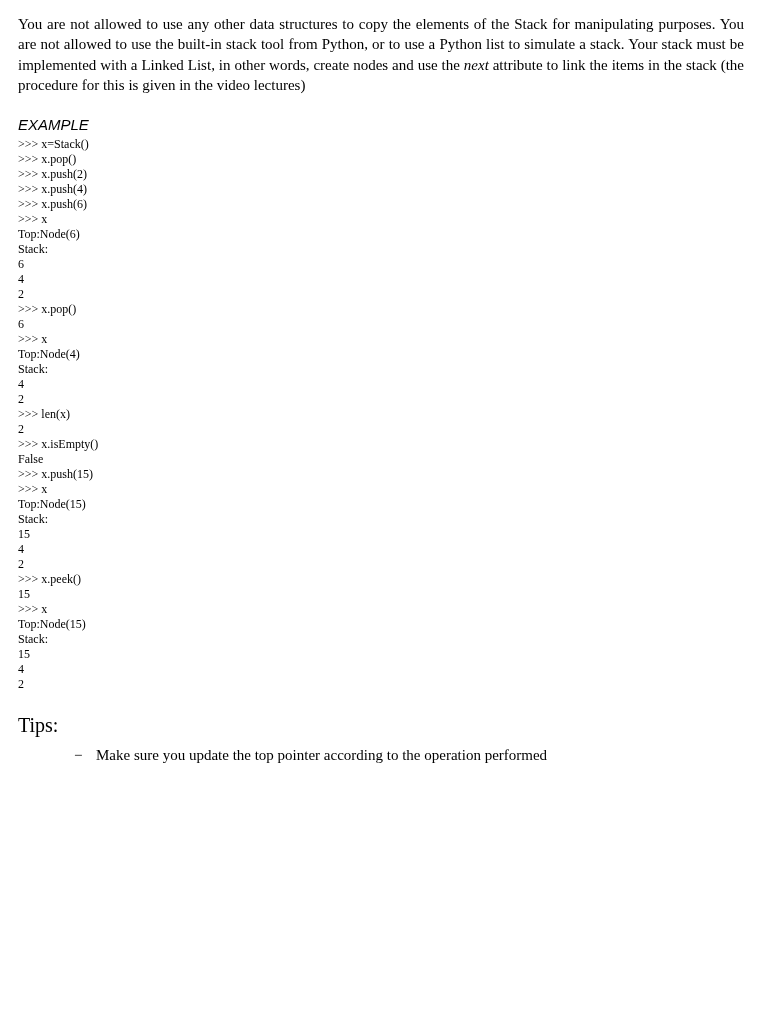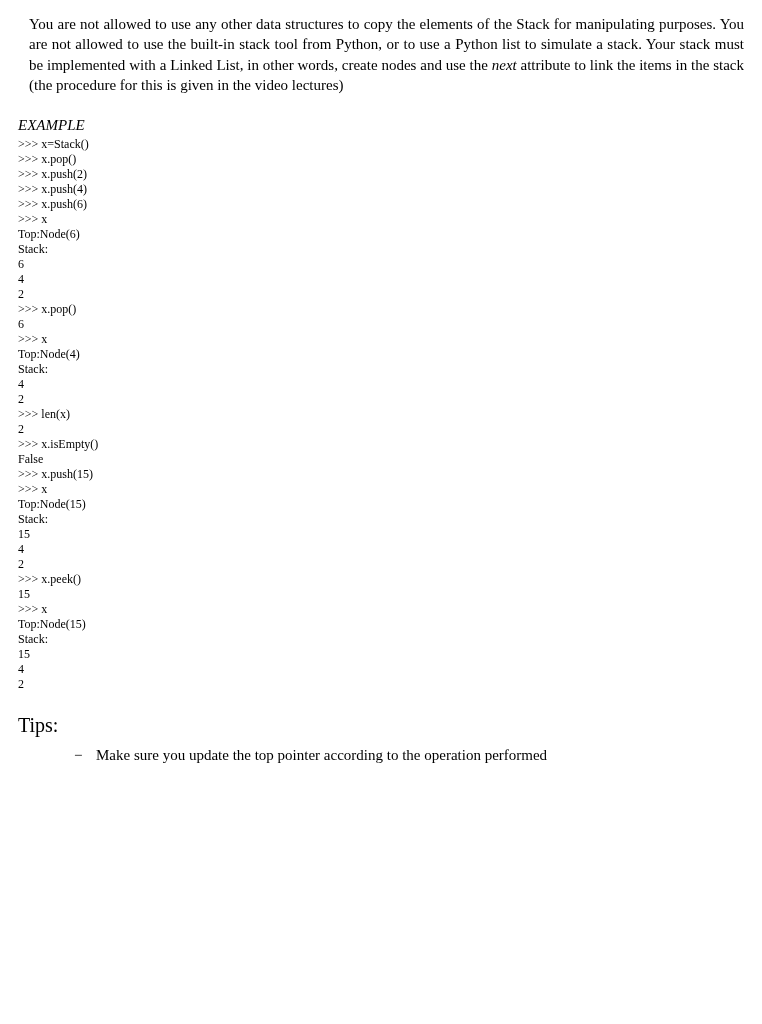--- a/index.html
+++ b/index.html
@@ -9,28 +9,27 @@
       background: #fff;
       margin: 0;
       padding: 14px 18px;
       width: 762px;
       box-sizing: border-box;
       line-height: 1.35;
     }
     .intro {
       text-align: justify;
       margin-bottom: 20px;
-      margin-left: 11px;
     }
     .italic {
       font-style: italic;
     }
     .example-heading {
       font-style: italic;
-      font-family: Liberation Serif, serif;
+      font-family: Liberation Sans, sans-serif;
       font-size: 15px;
       margin-bottom: 0;
     }
     .code-block {
       font-family: Liberation Serif, serif;
       font-size: 12px;
       white-space: pre;
       line-height: 1.25;
       margin-top: 2px;
       margin-bottom: 20px;

